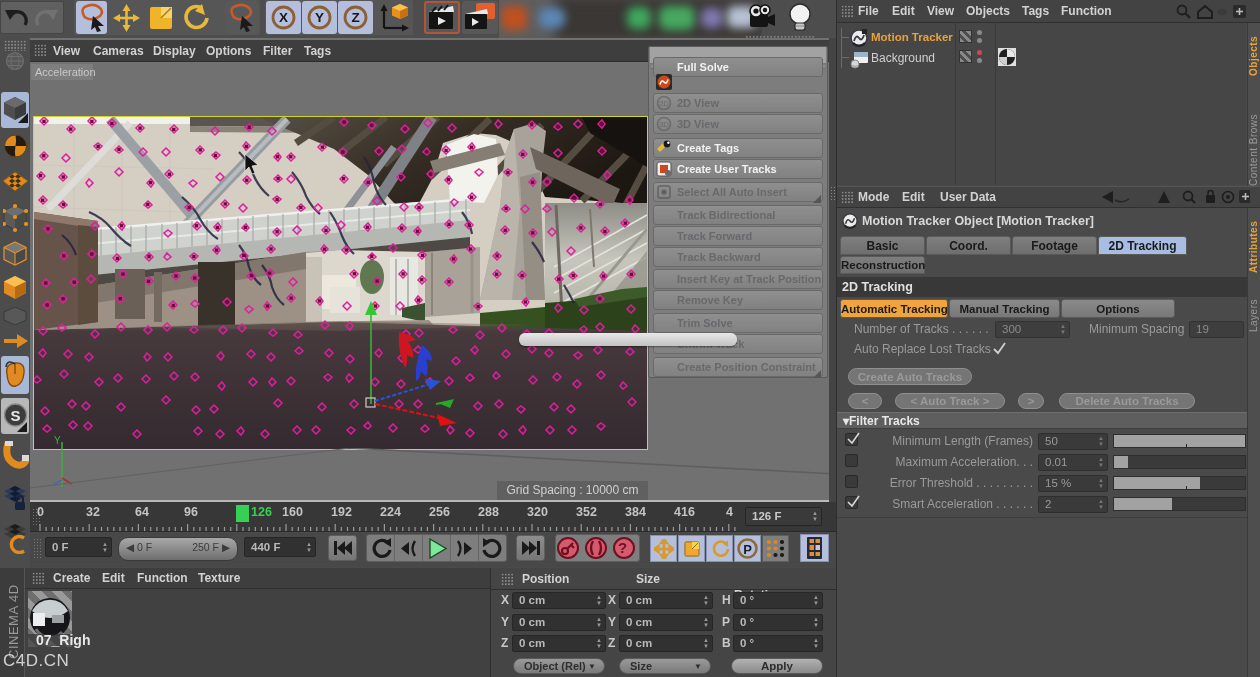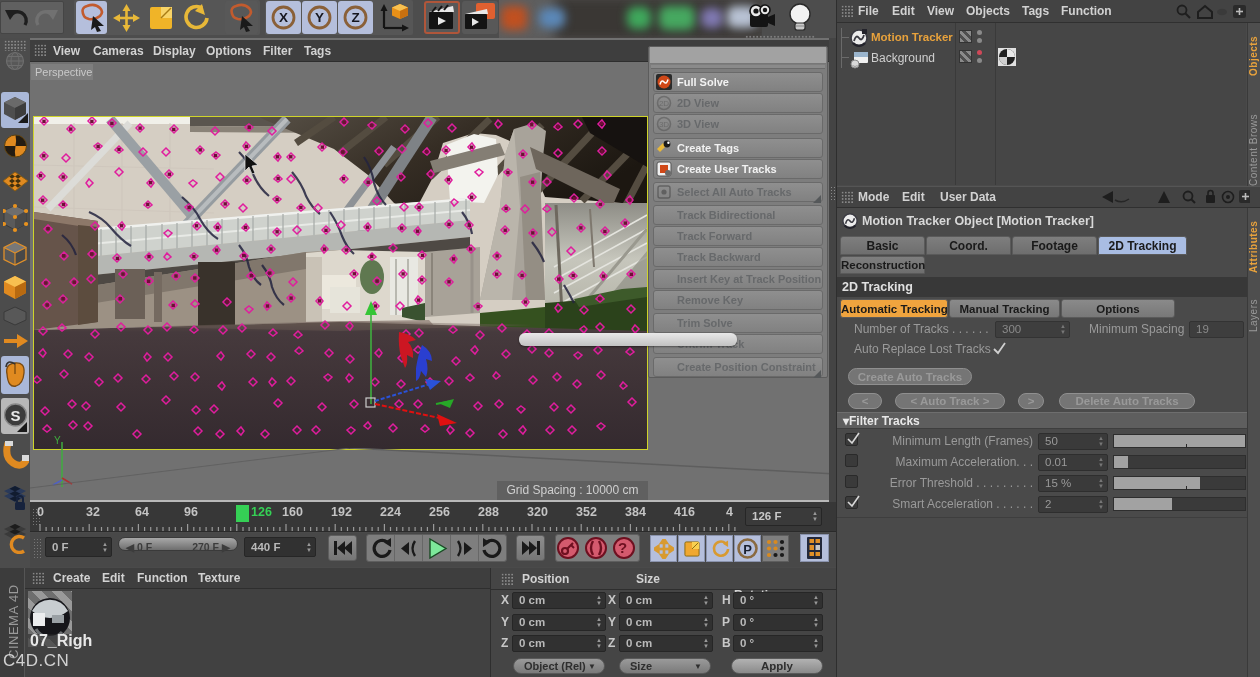--- a/index.html
+++ b/index.html
@@ -279,21 +279,21 @@
 <div class="abs" style="left:30px;top:38px;width:806px;height:464px;background:#717171"></div>
 <div class="abs" style="left:30px;top:40px;width:806px;height:22px;background:#3e3e3e;border-bottom:1px solid #2e2e2e">
   <div class="grip" style="left:4px;top:4px"></div>
   <span class="menu abs" style="left:23px;top:4px">View</span>
   <span class="menu abs" style="left:63px;top:4px">Cameras</span>
   <span class="menu abs" style="left:123px;top:4px">Display</span>
   <span class="menu abs" style="left:176px;top:4px">Options</span>
   <span class="menu abs" style="left:233px;top:4px">Filter</span>
   <span class="menu abs" style="left:274px;top:4px">Tags</span>
 </div>
-<div class="abs" style="left:31px;top:64px;width:62px;height:16px;background:#7e7e7e;color:#c9c9c9;font-size:11px;line-height:16px;padding-left:4px">Perspective</div>
+<div class="abs" style="left:31px;top:64px;width:62px;height:16px;background:#7e7e7e;color:#c9c9c9;font-size:11px;line-height:16px;padding-left:4px">Acceleration</div>
 
 
 <div class="abs" style="left:33px;top:116px;width:615px;height:334px;border:1px solid #cfd42a;background:#555">
     <svg width="613" height="332" viewBox="0 0 613 332" style="display:block">
       <defs>
 <linearGradient id="gnd" x1="0" y1="0" x2="0" y2="1">
 <stop offset="0" stop-color="#594c46"></stop>
           <stop offset="0.08" stop-color="#463a3d"></stop>
 <stop offset="0.5" stop-color="#3e3236"></stop>
           <stop offset="1" stop-color="#342a2f"></stop>
@@ -839,26 +839,26 @@
 <line x1="320" y1="0" x2="806" y2="26" stroke="#5e5e5e" stroke-width="1.5"></line>
 <line x1="320" y1="0" x2="0" y2="40" stroke="#616161" stroke-width="1"></line>
 </svg>
 <div class="abs" style="left:497px;top:481px;width:151px;height:19px;background:#606060;color:#cfcfcf;font-size:12px;line-height:19px;text-align:center">Grid Spacing : 10000 cm</div>
 <div class="abs" style="left:30px;top:500px;width:806px;height:2px;background:#b8b8b8"></div>
 
 
 <div class="abs" style="left:648px;top:46px;width:180px;height:332px;background:#7d7d7d;border:1px solid #5c5c5c;border-radius:2px">
   <div class="abs" style="left:1px;top:0;width:176px;height:17px;background:#a2a2a2;border-bottom:1px solid #777"></div>
   <div class="abs" style="left:2px;top:18px;width:174px;height:4px;background:#8a8a8a;border-bottom:1px solid #6a6a6a"></div>
-  <div class="mi" style="top:25px">Full Solve</div>
+  <div class="mi" style="top:10px">Full Solve</div>
   <div class="mi mid" style="top:46px">2D View</div>
   <div class="mi mid" style="top:67px">3D View</div>
   <div class="mi" style="top:91px">Create Tags</div>
   <div class="mi" style="top:112px">Create User Tracks</div>
-  <div class="mi mid" style="top:135px">Select All Auto Tracks</div>
+  <div class="mi mid" style="top:135px">Select All Auto Insert</div>
   <div class="mi mid" style="top:158px">Track Bidirectional</div>
   <div class="mi mid" style="top:179px">Track Forward</div>
   <div class="mi mid" style="top:200px">Track Backward</div>
   <div class="mi mid" style="top:222px">Insert Key at Track Position</div>
   <div class="mi mid" style="top:243px">Remove Key</div>
   <div class="mi mid" style="top:266px">Trim Solve</div>
   <div class="mi mid" style="top:287px">Untrim Track</div>
   <div class="mi mid" style="top:310px">Create Position Constraint</div>
   
   <svg class="abs" style="left:7px;top:27px" width="16" height="16" viewBox="0 0 16 16">
@@ -1020,23 +1020,23 @@
       <line x1="698.8" y1="3" x2="698.8" y2="10" stroke="#9a9a9a" stroke-width="1.2"></line>
       <line x1="704.9" y1="6" x2="704.9" y2="10" stroke="#9a9a9a" stroke-width="1.2"></line>
     </svg>
 <div class="abs" style="left:236px;top:505px;width:13px;height:17px;background:#35d055"></div>
 <div class="fld" style="left:745px;top:507px;width:77px;height:19px;line-height:17px;background:#3a3a3a;color:#c8c8c8;font-weight:bold">126 F<span class="spin" style="top:3px">▲<br>▼</span></div>
 
 
 <div class="abs" style="left:30px;top:533px;width:806px;height:34px;background:#484848"></div>
 <div class="abs" style="left:33px;top:538px;width:9px;height:22px;background-image:radial-gradient(#777 30%,transparent 33%);background-size:3px 3px"></div>
 <div class="fld" style="left:45px;top:537px;width:67px;height:20px;line-height:18px;font-weight:bold">0 F<span class="spin" style="top:4px">▲<br>▼</span></div>
-<div class="abs" style="left:118px;top:537px;width:120px;height:14px;border-radius:10px;background:linear-gradient(#a8a8a8,#6e6e6e);border:1px solid #3a3a3a;color:#3c3c3c;font-size:10.5px;font-weight:bold;line-height:19px">
+<div class="abs" style="left:118px;top:537px;width:120px;height:24px;border-radius:10px;background:linear-gradient(#a8a8a8,#6e6e6e);border:1px solid #3a3a3a;color:#3c3c3c;font-size:10.5px;font-weight:normal;line-height:19px">
       <span style="position:absolute;left:7px">◀ 0 F</span>
-      <span style="position:absolute;right:7px">270 F ▶</span>
+      <span style="position:absolute;right:7px">250 F ▶</span>
     </div>
 <div class="fld" style="left:244px;top:537px;width:72px;height:20px;line-height:18px;font-weight:bold">440 F<span class="spin" style="top:4px">▲<br>▼</span></div>
 <div class="abs" style="left:328px;top:535px;width:29px;height:26px;background:linear-gradient(#8d8d8d,#767676);border:1px solid #5e5e5e;border-radius:3px"></div><svg class="abs" style="left:333px;top:540px" width="20" height="16" viewBox="0 0 20 16">
 <rect x="1" y="1" width="3" height="14" fill="#1a1a1a"></rect>
       <polygon points="12,1 4,8 12,15" fill="#1a1a1a"></polygon>
       <polygon points="19,1 11,8 19,15" fill="#1a1a1a"></polygon>
     </svg><div class="abs" style="left:366px;top:534px;width:141px;height:28px;background:#7e7e7e;border:1px solid #5e5e5e;border-radius:3px"></div><div class="abs" style="left:394px;top:535px;width:1px;height:26px;background:#676767"></div><div class="abs" style="left:422px;top:535px;width:1px;height:26px;background:#676767"></div><div class="abs" style="left:450px;top:535px;width:1px;height:26px;background:#676767"></div><div class="abs" style="left:478px;top:535px;width:1px;height:26px;background:#676767"></div><svg class="abs" style="left:371px;top:538px" width="21" height="21" viewBox="0 0 21 21">
 <path d="M16,4 a8,8 0 1,0 3,8" fill="none" stroke="#1a1a1a" stroke-width="3.2"></path>
       <polygon points="20,0 20,9 13,4.5" fill="#1a1a1a"></polygon>
     </svg><svg class="abs" style="left:399px;top:540px" width="20" height="17" viewBox="0 0 20 17">
@@ -1111,21 +1111,21 @@
   <span class="menu abs" style="left:173px;top:3px">Texture</span>
 </div>
 <div class="abs" style="left:28px;top:591px;width:44px;height:56px;background:repeating-linear-gradient(45deg,#9a9a9a 0 7px,#6e6e6e 7px 14px)">
   <svg width="44" height="56" viewBox="0 0 44 56">
         <circle cx="22" cy="27" r="20" fill="#16161a"></circle>
   <path d="M4,20 a20,20 0 0,1 36,0 q-9,7 -18,7 q-9,0 -18,-7Z" fill="#c8cdd0"></path>
   <rect x="5" y="22" width="12" height="13" fill="#ecedee"></rect>
   <rect x="24" y="24" width="12" height="8" fill="#9aa0a4"></rect>
   <path d="M8,38 a16,16 0 0,0 26,3" fill="none" stroke="#6a6d70" stroke-width="3"></path>
       </svg>
-  <div class="abs" style="left:0;bottom:0;width:44px;height:13px;background:rgba(40,40,40,.6);color:#e8e8e8;font-size:16px;font-weight:bold;line-height:13px;padding-left:2px">07_Rigһ</div>
+  <div class="abs" style="left:0;bottom:0;width:44px;height:13px;background:rgba(40,40,40,.6);color:#e8e8e8;font-size:14px;font-weight:bold;line-height:13px;padding-left:8px">07_Rigһ</div>
 </div>
 <div class="abs" style="left:3px;top:651px;color:#dedede;font-size:17px;letter-spacing:.5px;opacity:.92">C4D.CN</div>
 
 
 <div class="abs" style="left:490px;top:568px;width:346px;height:109px;background:#454545;border-left:1px solid #2e2e2e">
   <div class="grip" style="left:10px;top:5px"></div>
   <span class="menu abs" style="left:31px;top:4px">Position</span>
   <span class="menu abs" style="left:145px;top:4px">Size</span>
   <span class="menu abs" style="left:243px;top:20px">Rotation</span>
   <div class="abs" style="left:0;top:21px;width:346px;height:1px;background:#2e2e2e"></div>

